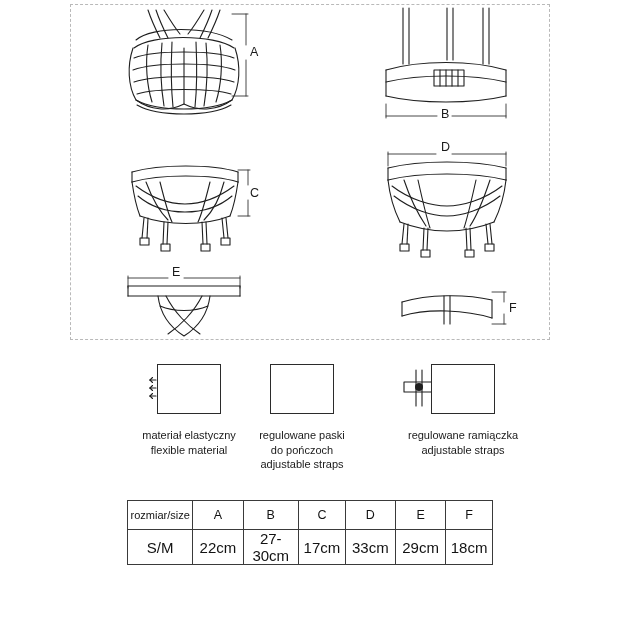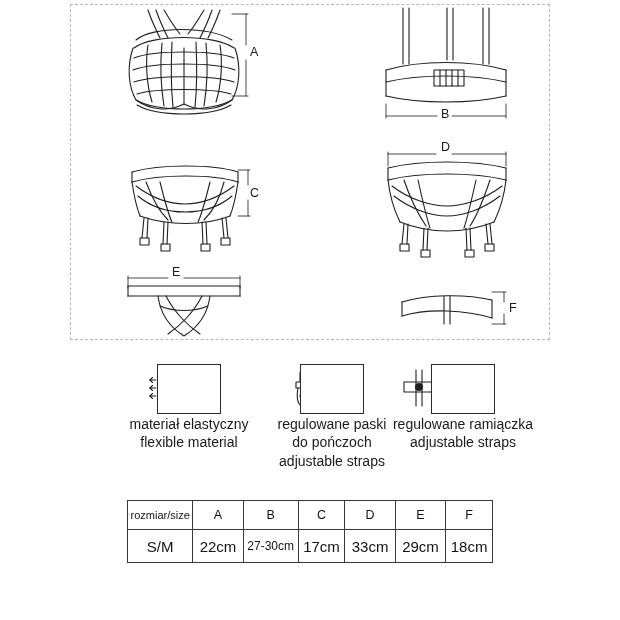--- a/index.html
+++ b/index.html
@@ -63,28 +63,28 @@
   .icon-box {
     width: 64px;
     height: 50px;
     border: 1px solid #2b2b2b;
     box-sizing: border-box;
     margin: 0 auto;
     position: relative;
     background: #fff;
   }
   .icon-caption {
-    margin-top: 1px;
-    font-size: 14px;
+    margin-top: 14px;
+    font-size: 11px;
     line-height: 1.32;
     color: #1a1a1a;
     white-space: pre-line;
   }
   .icon-item.i1 { left: 54px;  top: 0; width: 130px; }
-  .icon-item.i2 { left: 202px; top: 0; width: 120px; }
+  .icon-item.i2 { left: 172px; top: 0; width: 120px; }
   .icon-item.i3 { left: 308px; top: 0; width: 170px; }
 
   
   table.size-table {
     position: absolute;
     left: 127px;
     top: 500px;
     width: 366px;
     border-collapse: collapse;
     background: #fff;
@@ -107,21 +107,21 @@
     font-size: 11px;
   }
   table.size-table tbody td {
     font-size: 15px;
   }
   table.size-table tbody td.row-label {
     font-size: 15px;
     text-align: center;
   }
   table.size-table tbody td.narrow {
-    font-size: 12px;
+    font-size: 15px;
   }
   col.c0 { width: 66px; }
   col.c1 { width: 52px; }
   col.c2 { width: 58px; }
   col.c3 { width: 48px; }
   col.c4 { width: 52px; }
   col.c5 { width: 52px; }
   col.c6 { width: 48px; }
 </style>
 </head>

